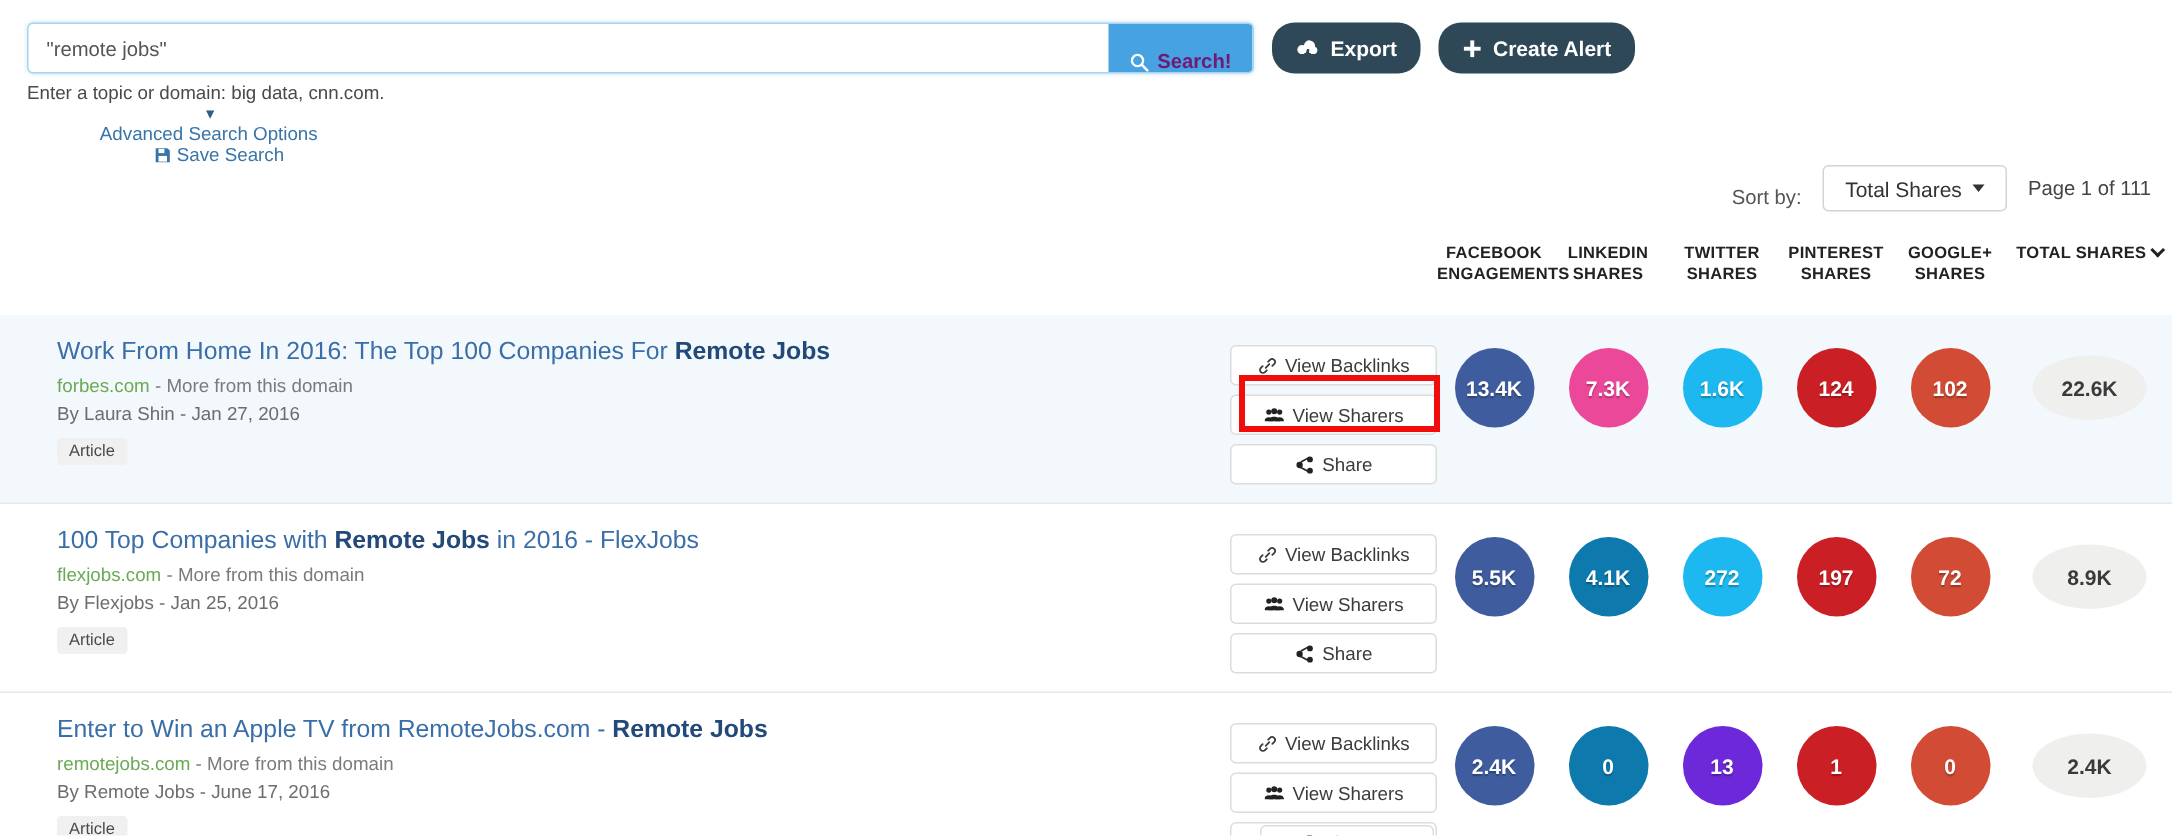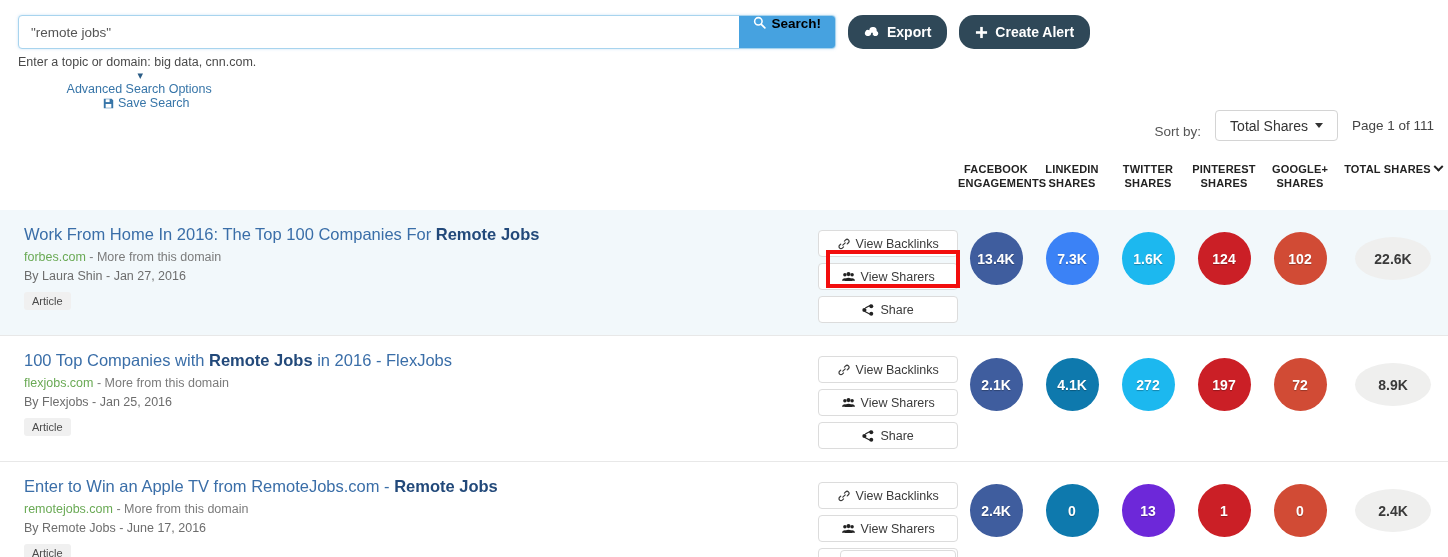--- a/index.html
+++ b/index.html
@@ -31,26 +31,26 @@
     border: none; outline: none;
     font-size: 13.5px;
     color: #555;
     padding: 0 12px;
     font-family: "Liberation Sans", sans-serif;
     background: transparent;
   }
   .search-btn {
     flex: 0 0 auto;
     background: #46a2e0;
-    color: #000000;
+    color: #701a75;
     border: none;
     font-size: 13.5px;
     font-weight: 600;
     padding: 0 14px;
-    display: flex; align-items: flex-start; gap: 5px;
+    display: flex; align-items: flex-end; gap: 5px;
     cursor: pointer;
     font-family: "Liberation Sans", sans-serif;
   }
   .dark-btn {
     background: #2f4858;
     color: #fff;
     border: none;
     border-radius: 15px;
     height: 34px;
     padding: 0 16px;
@@ -131,21 +131,21 @@
     border-bottom: 2px solid #222;
     transform: rotate(45deg) translate(-2px,-2px);
   }
 
   
   .results { position: absolute; left: 0; top: 210px; width: 1448px; }
   .result-row {
     position: relative;
     display: flex; align-items: flex-start;
     border-bottom: 1px solid #e8e8e8;
-    padding: 14px 0 12px 0;
+    padding: 14px 0 12px 14px;
     min-height: 110px;
   }
   .result-row.highlighted { background: #f2f8fb; }
 
   .result-info { width: 820px; padding-left: 24px; }
   .result-title {
     font-size: 16.5px;
     color: #3a6ea8;
     margin: 0 0 6px 0;
     line-height: 20px;
@@ -371,21 +371,21 @@
           </span>
           <span>Share</span>
         </button>
       </div>
 
       <div class="metrics">
         <div class="metric-cell">
           <div class="bubble" style="background:#3f5d9e">13.4K</div>
         </div>
         <div class="metric-cell">
-          <div class="bubble" style="background:#3b82f6">7.3K</div>
+          <div class="bubble" style="background:#ec4899">7.3K</div>
         </div>
         <div class="metric-cell">
           <div class="bubble" style="background:#1cb8ef">1.6K</div>
         </div>
         <div class="metric-cell">
           <div class="bubble" style="background:#cb1f26">124</div>
         </div>
         <div class="metric-cell">
           <div class="bubble" style="background:#d14b35">102</div>
         </div>
@@ -438,21 +438,21 @@
               <rect x="4" y="4.6" width="8.6" height="1.5" transform="rotate(-28 4 4.6)"></rect>
               <rect x="4.2" y="9.3" width="8.6" height="1.5" transform="rotate(28 4.2 9.3)"></rect>
             </svg>
           </span>
           <span>Share</span>
         </button>
       </div>
 
       <div class="metrics">
         <div class="metric-cell">
-          <div class="bubble" style="background:#3f5d9e">2.1K</div>
+          <div class="bubble" style="background:#3f5d9e">5.5K</div>
         </div>
         <div class="metric-cell">
           <div class="bubble" style="background:#0e79ad">4.1K</div>
         </div>
         <div class="metric-cell">
           <div class="bubble" style="background:#1cb8ef">272</div>
         </div>
         <div class="metric-cell">
           <div class="bubble" style="background:#cb1f26">197</div>
         </div>

